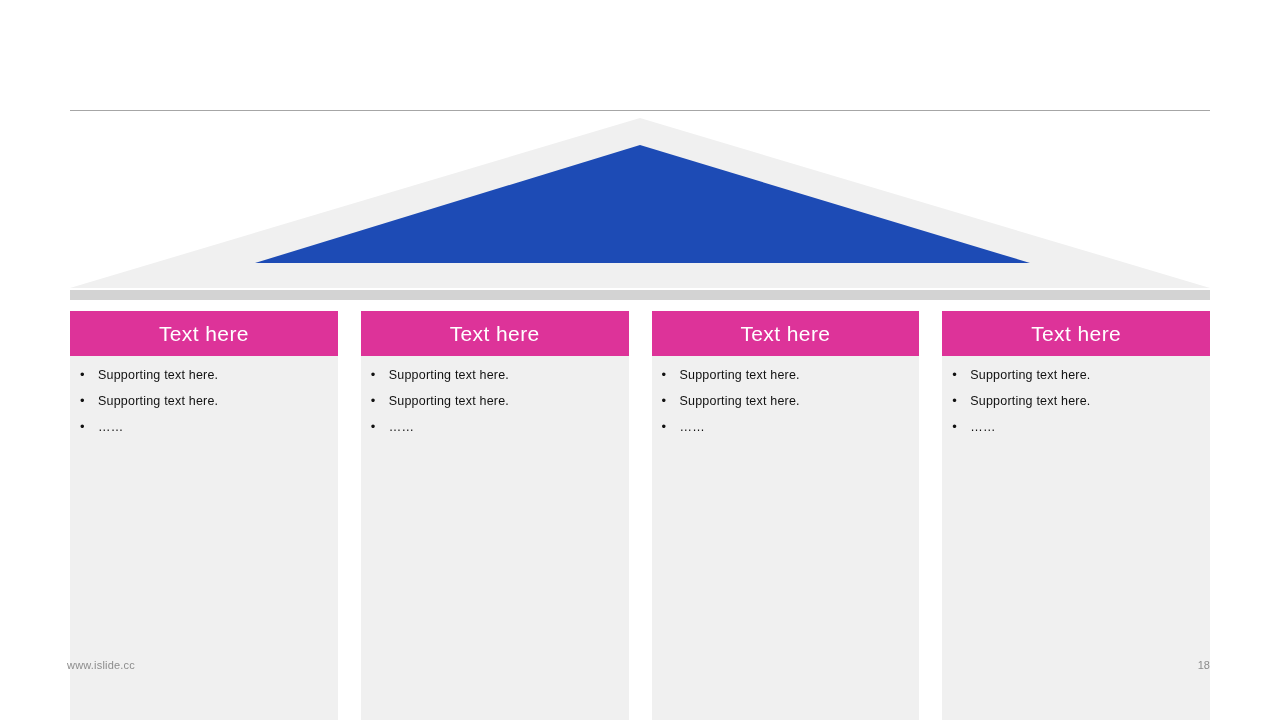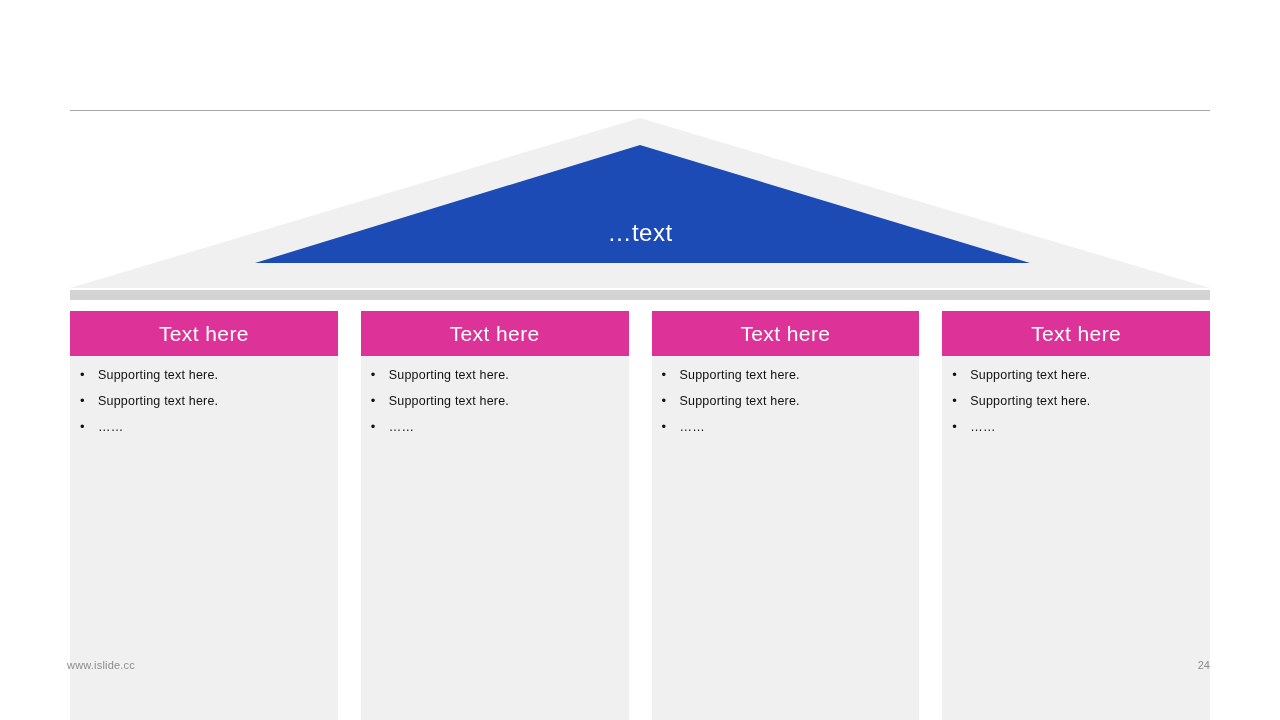--- a/index.html
+++ b/index.html
@@ -178,21 +178,20 @@
         <polygon points="570,4 1140,174 0,174" fill="#f0f0f0"></polygon>
       </svg>
     </div>
 
     <div class="roof-inner">
       <svg width="1140" height="175" viewBox="0 0 1140 175" xmlns="http://www.w3.org/2000/svg">
         <polygon points="570,31 960,149 185,149" fill="#1d4bb5"></polygon>
       </svg>
     </div>
 
-    <div class="roof-label">…text</div>
 
     <div class="roof-base"></div>
   </div>
 
   <div class="columns">
 
     <div class="column">
       <div class="col-header">Text here</div>
       <div class="col-body">
         <ul class="bullet-list">
@@ -268,15 +267,15 @@
             <span class="bullet-dot">•</span>
             <span class="bullet-text">……</span>
           </li>
         </ul>
       </div>
     </div>
 
   </div>
 
   <div class="footer-site">www.islide.cc</div>
-  <div class="footer-page">24</div>
+  <div class="footer-page">18</div>
 
 </div>
 
 </body></html>

